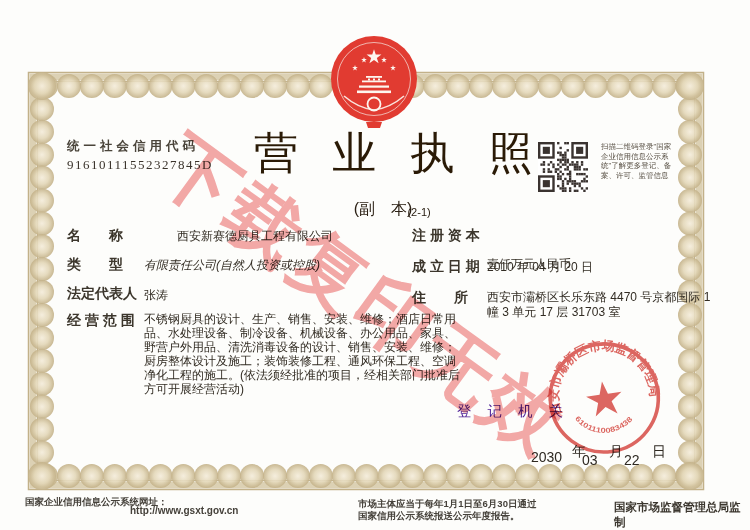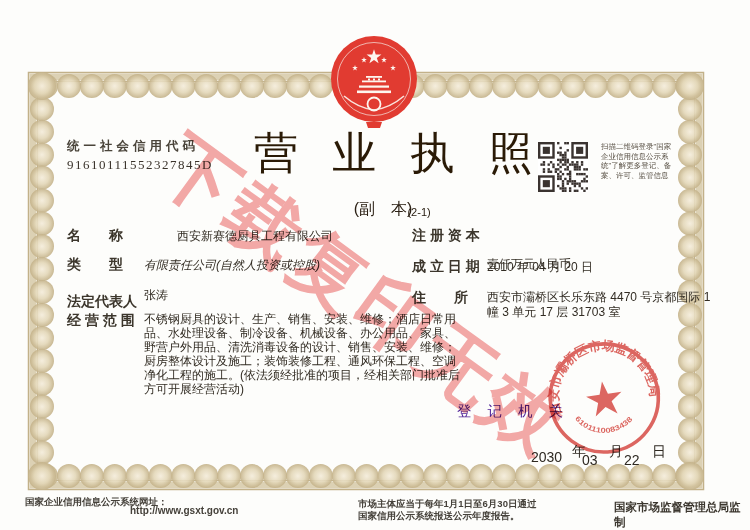--- a/index.html
+++ b/index.html
@@ -19,21 +19,21 @@
   .doc-subtitle{left:336px;top:181px;font-size:16px;color:#2b2014;z-index:5;white-space:pre;}
   .copy-num{font-size:11px;position:relative;top:2px;margin-left:-5px;color:#2b2014;}
   
   #qr{left:538px;top:142px;z-index:5;}
   .qr-caption{left:601px;top:142px;width:76px;font-size:7.5px;line-height:9.7px;color:#564e42;z-index:5;}
   
   .flabel{font-size:14px;font-weight:bold;color:#3c362c;white-space:pre;z-index:5;}
   .fvalue{font-size:12px;color:#322c23;z-index:5;}
   .lab-name{left:67px;top:227px;}   .val-name{left:144px;top:228px;margin-left:33px;}
   .lab-type{left:67px;top:256px;}   .val-type{left:144px;top:257px;font-style:italic;}
-  .lab-legal{left:67px;top:285px;margin-top:8px;}  .val-legal{left:144px;top:287px;}
+  .lab-legal{left:67px;top:285px;}  .val-legal{left:144px;top:287px;}
   .lab-scope{left:67px;top:312px;}
   .val-scope{left:144px;top:313px;width:321px;font-size:12px;line-height:13.9px;}
   .lab-capital{left:412px;top:227px;} .val-capital{left:487px;top:228px;margin-top:28px;}
   .lab-est{left:412px;top:258px;}     .val-est{left:487px;top:259px;}
   .lab-addr{left:412px;top:289px;}    .val-addr{left:487px;top:290px;width:226px;line-height:14.5px;}
   
   .lab-authority{left:457px;top:402px;font-size:14.5px;font-weight:normal;letter-spacing:6px;color:#4c1d95;z-index:5;white-space:pre;}
   .date-item{font-size:14px;color:#2e2922;z-index:5;}
   .d-year{left:531px;top:449px;}
   .d-ychar{left:572px;top:443px;}

